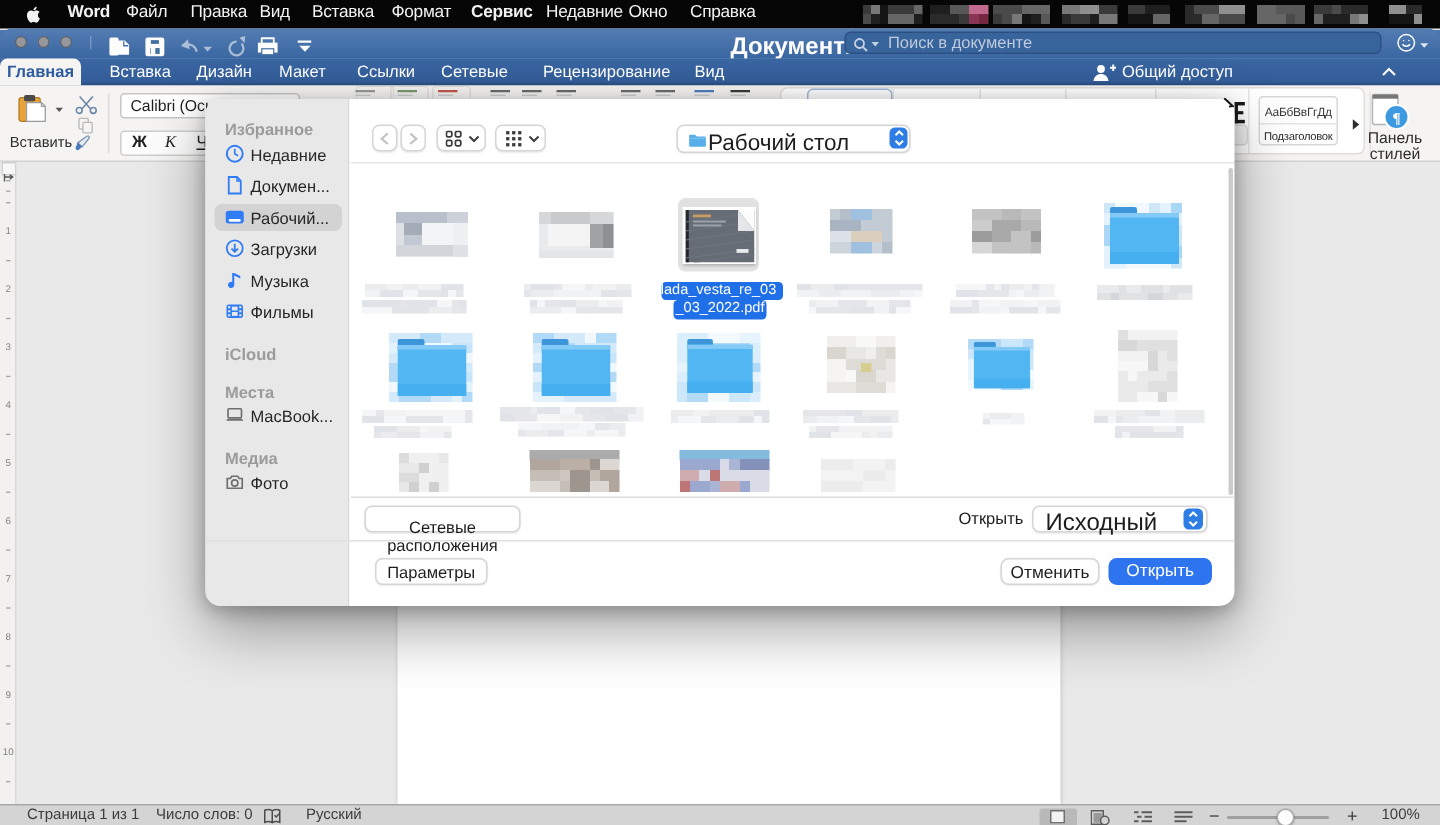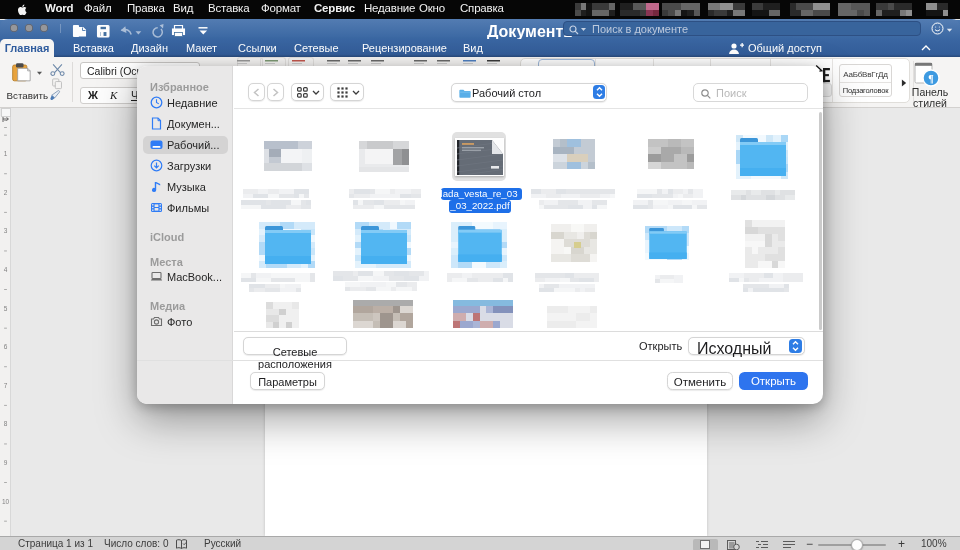--- a/index.html
+++ b/index.html
@@ -464,31 +464,24 @@
       </g>
     </svg>
 <svg class="abs" style="left:215px;top:24px" width="8" height="6" viewBox="0 0 8 6" fill="none" stroke="#3c3c3c" stroke-width="1.3">
       <path d="M1 1l3 3 3-3"></path>
     </svg>
 <div class="btn" style="left:314px;top:17px;width:156px;height:19px"></div>
 <svg class="abs" style="left:321.5px;top:22.5px" width="12" height="9.5" viewBox="0 0 15 11">
       <path d="M0.5 1.5a1 1 0 0 1 1-1h4l1.5 1.5h6.5a1 1 0 0 1 1 1v6.5a1 1 0 0 1-1 1h-12a1 1 0 0 1-1-1z" fill="#58aee8"></path>
       <path d="M0.5 3h14v1H0.5z" fill="#7cc4f0"></path>
     </svg>
-<span class="abs" style="left:335px;top:20.5px;font-size:11px;color:#1d1d1f">Рабочий стол</span>
+<span class="abs" style="left:335px;top:20.5px;font-size:15px;color:#1d1d1f">Рабочий стол</span>
 <div class="abs" style="left:455.5px;top:18.5px;width:12.5px;height:14px;background:#2e7de5;border-radius:3.5px"><svg width="13" height="14" viewBox="0 0 13 14" fill="none" stroke="#fff" stroke-width="1.4">
         <path d="M4 5.2l2.5-2.5L9 5.2M4 8.8l2.5 2.5L9 8.8"></path>
       </svg></div>
-<div class="abs" style="left:556px;top:17px;width:115px;height:19px;background:#fff;border:1px solid #d8d8d8;border-radius:5px">
-      <svg class="abs" style="left:7px;top:4.5px" width="10" height="10" viewBox="0 0 10 10" fill="none" stroke="#8e8e8e" stroke-width="1.2">
-        <circle cx="4" cy="4" r="3.2"></circle>
-        <path d="M6.4 6.4L9.3 9.3"></path>
-      </svg>
-      <span class="abs" style="left:22px;top:3px;font-size:11px;color:#b9b9b9">Поиск</span>
-    </div>
 <div class="sep" style="left:97px;top:42px;width:589px"></div>
 <svg class="abs" style="left:127px;top:75px" width="48" height="30" viewBox="0 0 48 30" shape-rendering="crispEdges">
       <rect width="48" height="30" fill="#eef0f2"></rect>
       <rect x="0" y="0" width="48" height="7.5" fill="#b8c0cc"></rect>
       <rect x="34" y="0" width="14" height="7.5" fill="#cdd2da"></rect>
       <rect x="5" y="7.5" width="12" height="8" fill="#a4acb8"></rect>
       <rect x="0" y="7.5" width="5" height="15" fill="#dde0e5"></rect>
       <rect x="5" y="15.5" width="12" height="7" fill="#c3c9d2"></rect>
       <rect x="0" y="22" width="48" height="8" fill="#d2d5d9"></rect>
       <rect x="38" y="22" width="10" height="8" fill="#dee1e5"></rect>

